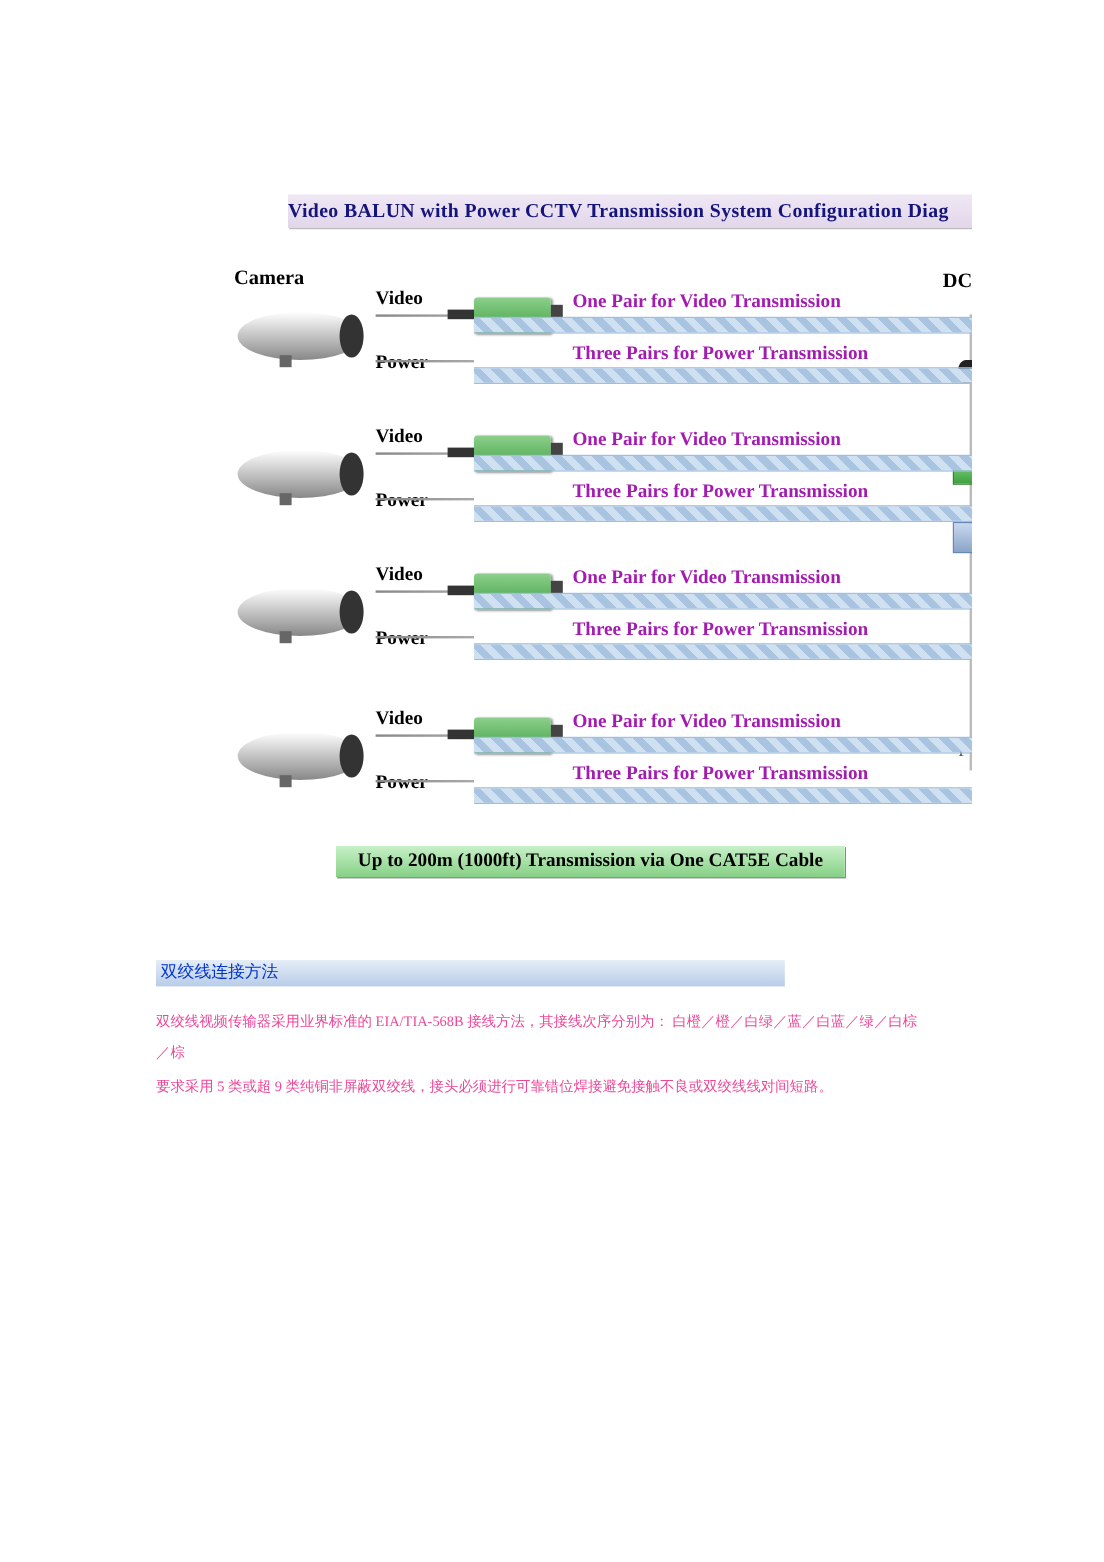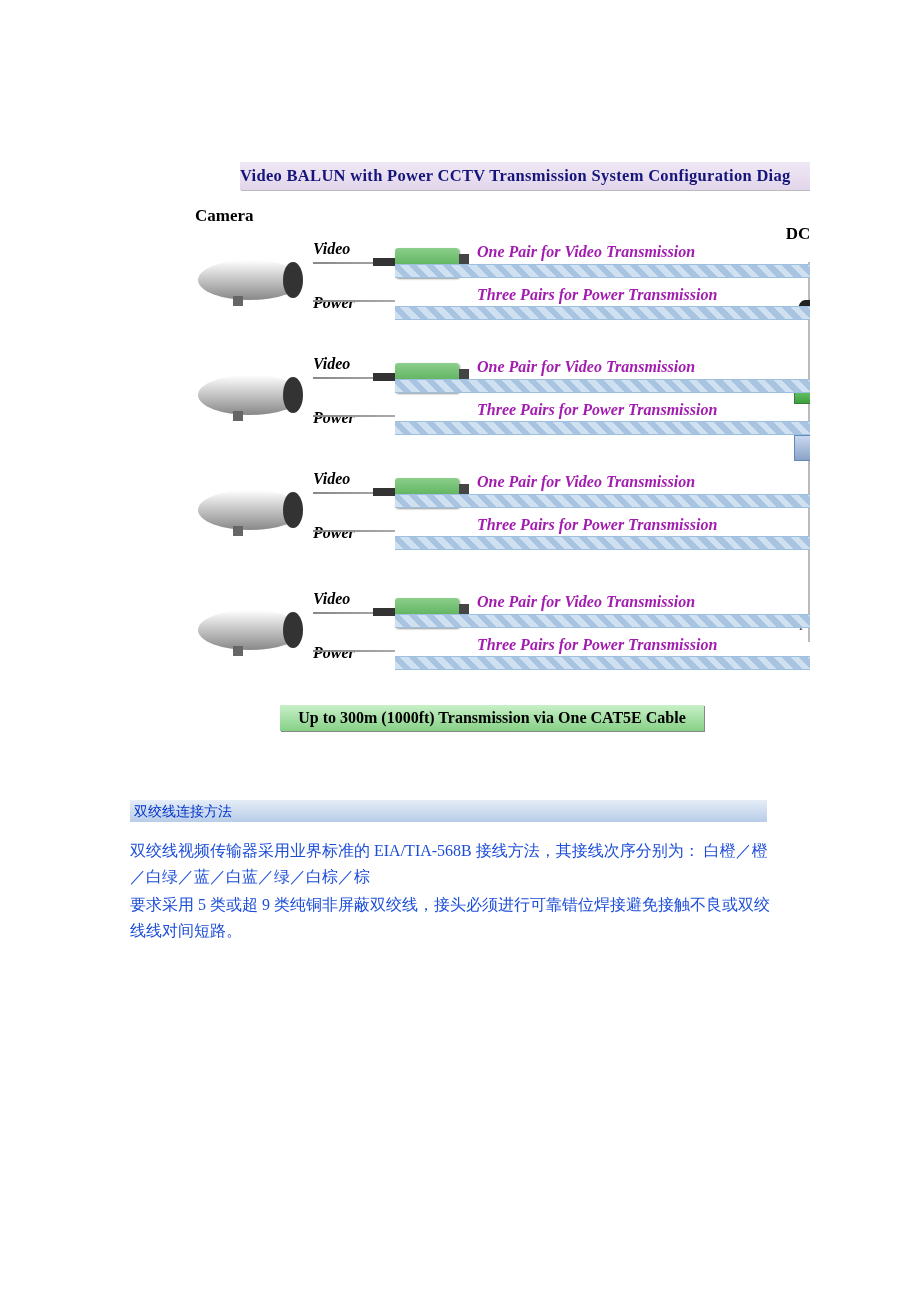--- a/index.html
+++ b/index.html
@@ -8,21 +8,21 @@
   .diagram-area { position: relative; width: 680px; height: 620px; overflow: hidden; }
   .title-banner {
     position: absolute; left: 110px; top: 12px; width: 669px; height: 28px;
     background: linear-gradient(#f0e8f5, #e2d6ea);
     color: #14147a; font-weight: bold; font-size: 16.5px; font-family: "Times New Roman", serif;
     line-height: 28px; letter-spacing: 0.3px;
     box-shadow: 1px 1px 0 #bbb;
   }
   .camera-lbl { position: absolute; font-family: "Times New Roman", serif; font-weight: bold; font-size: 17px; color: #000; }
   .dc-lbl { position: absolute; right: -5px; top: 74px; font-family: "Times New Roman", serif; font-weight: bold; font-size: 17px; color: #000; }
-  .row { position: absolute; left: 65px; width: 545px; height: 90px; font-style: italic; }
+  .row { position: absolute; left: 65px; width: 545px; height: 90px; }
   .row0 { top: 90px; } .row1 { top: 205px; } .row2 { top: 320px; } .row3 { top: 440px; }
   .cam { position: absolute; left: 0; top: 12px; width: 110px; height: 56px; }
   .lbl-small { position: absolute; font-family: "Times New Roman", serif; font-weight: bold; font-size: 16px; color: #000; }
   .vlabel { left: 118px; top: 0; } .plabel { left: 118px; top: 54px; }
   .balun { position: absolute; left: 200px; top: 8px; width: 64px; height: 30px;
            background: linear-gradient(#8ccf8c,#3fa03f); border-radius: 3px;
            box-shadow: 1px 1px 2px rgba(0,0,0,.4); }
   .balun:before { content:""; position:absolute; left:-22px; top:10px; width:22px; height:8px; background:#333; }
   .balun:after  { content:""; position:absolute; right:-10px; top:6px; width:10px; height:14px; background:#444; }
   .lead { position: absolute; left: 118px; top: 22px; width: 82px; height: 2px; background: linear-gradient(to right,#888,#aaa); }
@@ -38,35 +38,35 @@
     background: linear-gradient(#c8f0c8,#86d086);
     font-family: "Times New Roman", serif; font-weight: bold; font-size: 16px; color: #000;
     text-align: center; line-height: 26px; box-shadow: 1px 1px 0 #888;
   }
   .p-char { position: absolute; right: 4px; top: 468px; font-family:"Times New Roman",serif; font-size:13px; color:#444; }
   .right-plug { position:absolute; right:-2px; top:150px; width:14px; height:20px; background:#222; border-radius:50% 0 0 50%; }
   .right-bar  { position:absolute; right:-2px; top:230px; width:18px; height:24px; background:linear-gradient(#8ede8e,#3ea03e); border:1px solid #3a803a; }
   .right-box  { position:absolute; right:-2px; top:285px; width:18px; height:26px; background:linear-gradient(#c8d8f0,#8aa4c8); border:1px solid #6688b8; }
   .right-line { position:absolute; right:0; top:112px; width:2px; height:380px; background:#bbb; }
   .section-head {
-    margin-top: 30px; width: 637px; height: 22px;
+    margin-top: 30px; width: 524px; height: 22px;
     background: linear-gradient(#e5edf7,#b8cce8);
-    color: #0033cc; font-size: 14px; font-family: Liberation Sans, sans-serif;
+    color: #0033cc; font-size: 14px; font-family: Liberation Serif, serif;
     padding-left: 4px; line-height: 22px;
   }
-  .para { margin-top: 16px; font-family: SimSun, serif; font-size: 16px; color: #1d4ed8; line-height: 26px; width: 640px; }
+  .para { margin-top: 16px; font-family: SimSun, serif; font-size: 12px; color: #ec4899; line-height: 26px; width: 640px; }
 </style>
 </head>
 <body>
 
 <div class="page">
 
   <div class="diagram-area">
     <div class="title-banner">Video BALUN with Power CCTV Transmission System Configuration Diag</div>
-    <div class="camera-lbl" style="left:65px; top:56px;">Camera</div>
+    <div class="camera-lbl" style="left:65px; top:72px;">Camera</div>
     <div class="dc-lbl">DC/</div>
     <div class="right-line"></div>
     <div class="right-plug"></div>
     <div class="right-bar"></div>
     <div class="right-box"></div>
     <span class="p-char">P</span>
 
     <div class="row row0">
       <svg class="cam" viewBox="0 0 110 56">
         <ellipse cx="55" cy="28" rx="52" ry="20" fill="url(#g1)"></ellipse>
@@ -152,21 +152,21 @@
       <span class="lbl-small plabel">Power</span>
       <div class="lead"></div>
       <div class="lead2"></div>
       <div class="balun"></div>
       <span class="pair-text one-pair">One Pair for Video Transmission</span>
       <div class="twist twist-top"></div>
       <span class="pair-text three-pair">Three Pairs for Power Transmission</span>
       <div class="twist twist-bot"></div>
     </div>
 
-    <div class="caption-banner">Up to 300m (1000ft) Transmission via One CAT5E Cable</div>
+    <div class="caption-banner">Up to 200m (1000ft) Transmission via One CAT5E Cable</div>
   </div>
 
   <div class="section-head">双绞线连接方法</div>
 
   <p class="para">双绞线视频传输器采用业界标准的 EIA/TIA-568B 接线方法，其接线次序分别为： 白橙／橙／白绿／蓝／白蓝／绿／白棕／棕</p>
   <p class="para" style="margin-top:2px;">要求采用 5 类或超 9 类纯铜非屏蔽双绞线，接头必须进行可靠错位焊接避免接触不良或双绞线线对间短路。</p>
 
 </div>
 
 </body></html>

